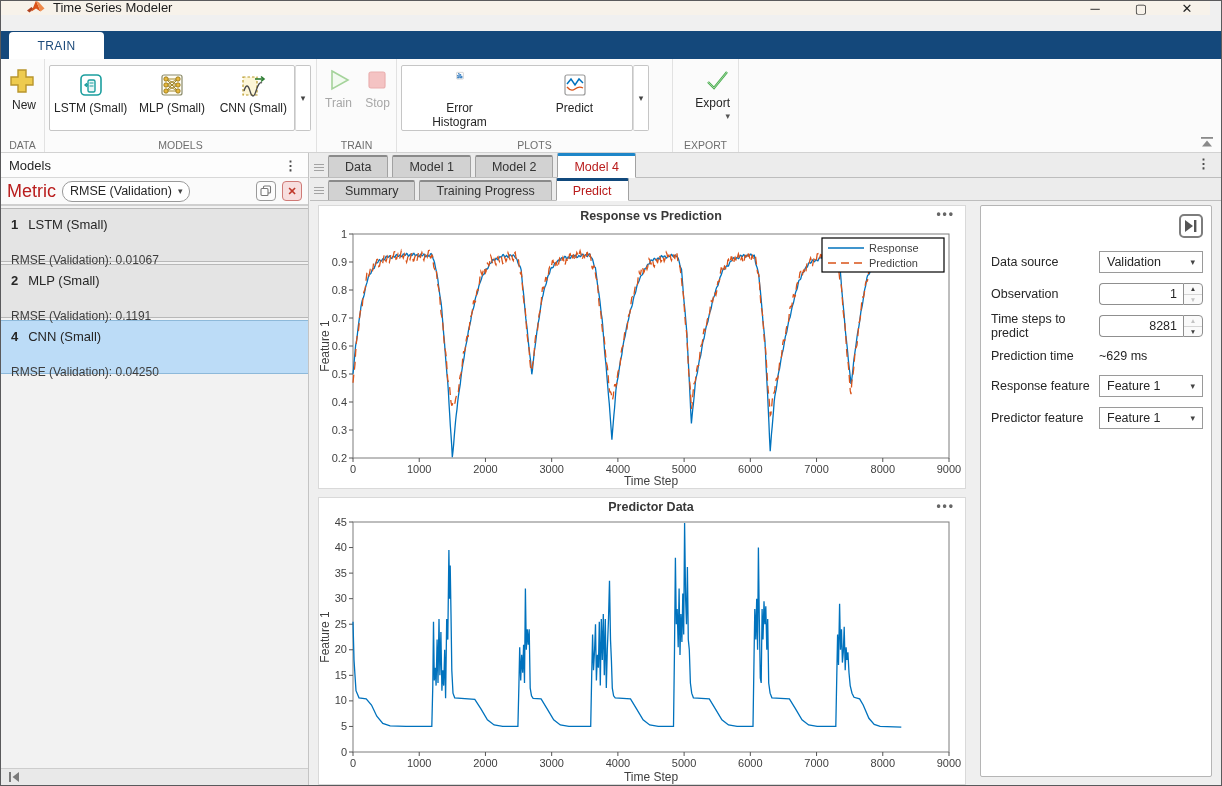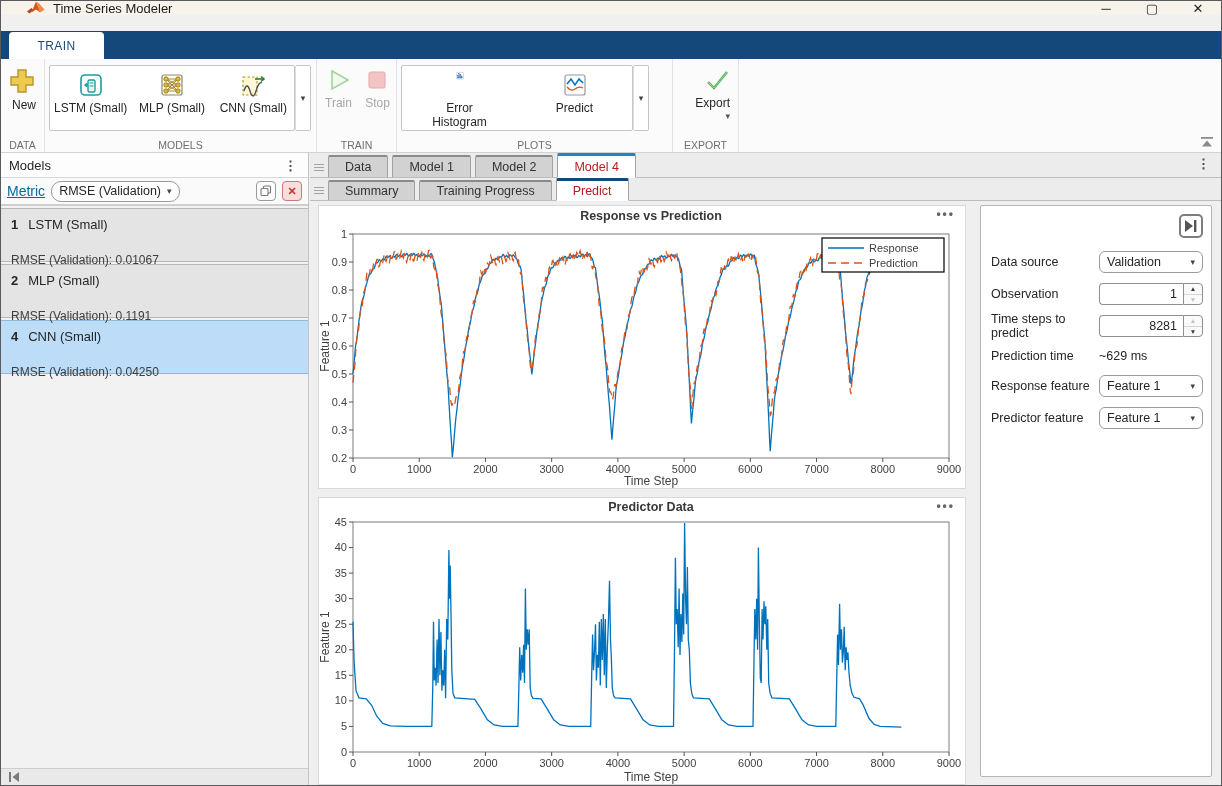--- a/index.html
+++ b/index.html
@@ -1,20 +1,20 @@
 <!DOCTYPE html>
 <html><head>
 <meta charset="utf-8">
 <style>
   html,body{margin:0;padding:0;background:#888;font-family:"Liberation Sans",sans-serif;}
   *{box-sizing:border-box;}
   .window{position:relative;width:1222px;height:786px;background:#f0f0f0;border:1px solid #5a5a5c;overflow:hidden;}
 
   
-  .titlebar{position:absolute;top:0;left:0;right:0;height:14px;background:#f7f2ea;display:flex;align-items:center;}
+  .titlebar{position:absolute;top:0;left:0;right:11px;height:14px;background:#f7f2ea;display:flex;align-items:flex-end;}
   .titlebar .logo{margin-left:26px;width:18px;height:16px;}
   .titlebar .title{margin-left:8px;font-size:13px;color:#1c1c1c;}
   .win-controls{margin-left:auto;display:flex;height:100%;}
   .win-btn{width:46px;height:100%;display:flex;align-items:center;justify-content:center;font-size:13px;color:#222;}
 
   
   .ribbon-band{position:absolute;top:30px;left:0;right:0;height:28px;background:#14487B;}
   .ribbon-tab{position:absolute;left:8px;top:1px;height:27px;width:95px;background:#fff;border-radius:4px 4px 0 0;
     display:flex;align-items:center;justify-content:center;font-size:12px;color:#1b4a7a;letter-spacing:.4px;}
 
@@ -30,21 +30,21 @@
   .gal-drop{width:16px;border-left:1px solid #dcdcdc;display:flex;align-items:center;justify-content:center;color:#555;font-size:10px;}
   .export-caret{font-size:9px;color:#555;margin-top:-2px;}
   .ribbon-collapse{position:absolute;right:7px;bottom:4px;}
 
   
   .left-panel{position:absolute;top:152px;left:0;width:308px;bottom:0;background:#f2f2f2;border-right:1px solid #c4c4c4;}
   .panel-header{height:25px;background:#fdfdfd;border-bottom:1px solid #d8d8d8;display:flex;align-items:center;padding:0 8px;}
   .panel-header .t{font-size:13px;color:#262626;}
   .kebab{margin-left:auto;color:#4a4a4a;font-size:13px;font-weight:bold;line-height:1;padding:0 3px;}
   .metric-row{height:28px;background:#fafafa;border-bottom:2px solid #cfcfcf;display:flex;align-items:center;padding:0 6px;gap:6px;}
-  .metric-row .ml{font-size:14px;color:#0369a1;text-decoration:underline;}
+  .metric-row .ml{font-size:18px;color:#b91c1c;}
   .dropdown{display:inline-flex;align-items:center;justify-content:space-between;background:#fff;border:1px solid #9a9a9a;
     border-radius:10px;height:21px;padding:0 7px;font-size:12.5px;color:#262626;gap:6px;}
   .caret{font-size:9px;color:#444;}
   .mini-btn{width:20px;height:20px;border:1px solid #9a9a9a;border-radius:4px;background:#fcfcfc;display:flex;align-items:center;justify-content:center;}
   .mini-btn.red{border-color:#cf7a76;background:#f7dede;color:#c0392b;font-size:11px;font-weight:bold;}
   .metric-spacer{flex:1;}
   .model-card{margin-top:2px;height:54px;background:#e4e4e4;border-top:1px solid #b8b8b8;border-bottom:1px solid #b8b8b8;padding:8px 10px 0;}
   .model-card.selected{background:#bcdcf7;border-color:#8db9da;}
   .mc-line1{font-size:13px;color:#262626;}
   .mc-line1 .num{font-weight:bold;margin-right:10px;}
@@ -74,21 +74,21 @@
   .alabel{font:12px "Liberation Sans",sans-serif;fill:#3f3f3f;}
 
   
   .right-panel{flex:1;margin:4px 9px 8px 6px;background:#fff;border:1px solid #b5b5b5;border-radius:2px;position:relative;padding-top:40px;}
   .rp-collapse{position:absolute;top:8px;right:8px;width:24px;height:24px;border:2px solid #7d7d7d;border-radius:5px;background:#fff;
     display:flex;align-items:center;justify-content:center;}
   .pr-row{display:flex;align-items:center;height:32px;padding:0 8px 0 10px;}
   .pr-row.short{height:28px;}
   .pr-label{font-size:12.5px;color:#262626;}
   .pr-ctrl{margin-left:auto;width:104px;display:flex;justify-content:flex-start;}
-  .pr-ctrl .dropdown{width:104px;height:22px;border-radius:6px;justify-content:space-between;}
+  .pr-ctrl .dropdown{width:104px;height:22px;border-radius:0;justify-content:space-between;}
   .pr-value{margin-left:auto;width:104px;font-size:12.5px;color:#262626;}
   .spinner{display:flex;width:104px;height:22px;}
   .spin-field{flex:1;border:1px solid #8f8f8f;border-right:none;border-radius:4px 0 0 4px;background:#fff;
     font-size:12.5px;color:#262626;display:flex;align-items:center;justify-content:flex-end;padding-right:6px;}
   .spin-btns{width:20px;border:1px solid #8f8f8f;border-radius:0 4px 4px 0;display:flex;flex-direction:column;background:#fafafa;}
   .spin-btns span{flex:1;display:flex;align-items:center;justify-content:center;font-size:6.5px;color:#3c3c3c;}
   .spin-btns span:first-child{border-bottom:1px solid #d5d5d5;}
   .spin-btns span.dis{color:#c3c3c3;}
 </style>
 </head>

